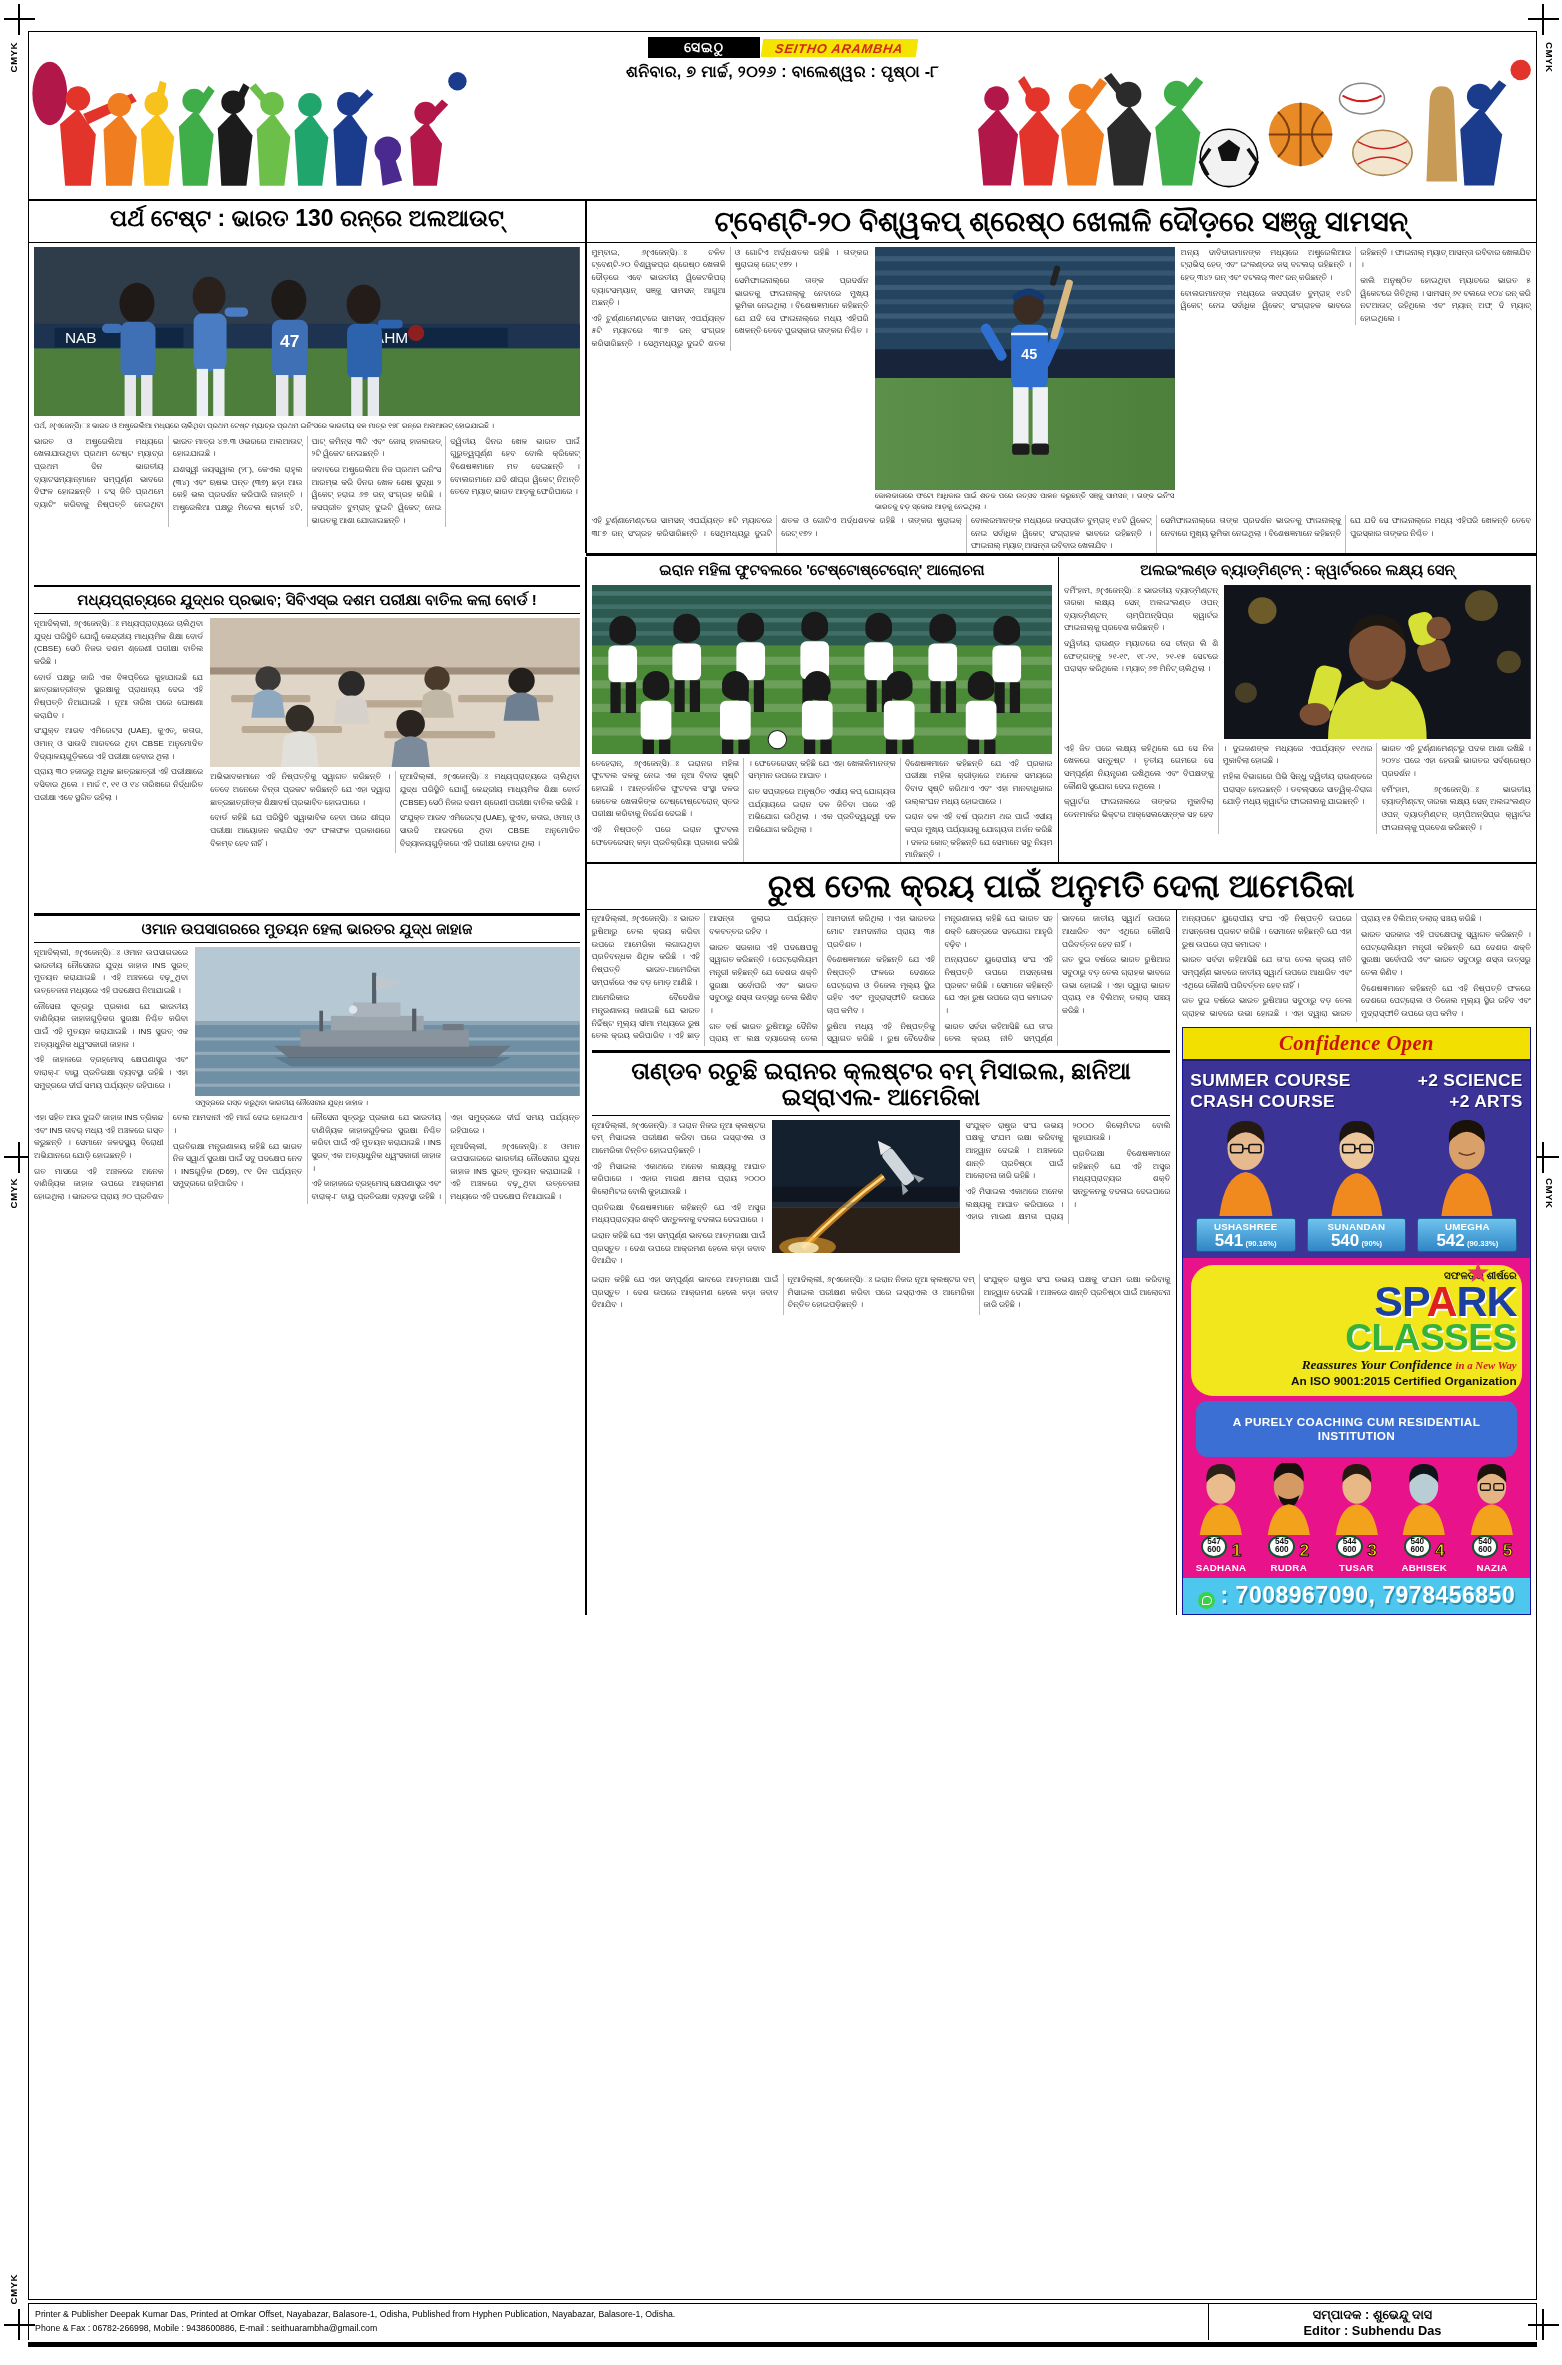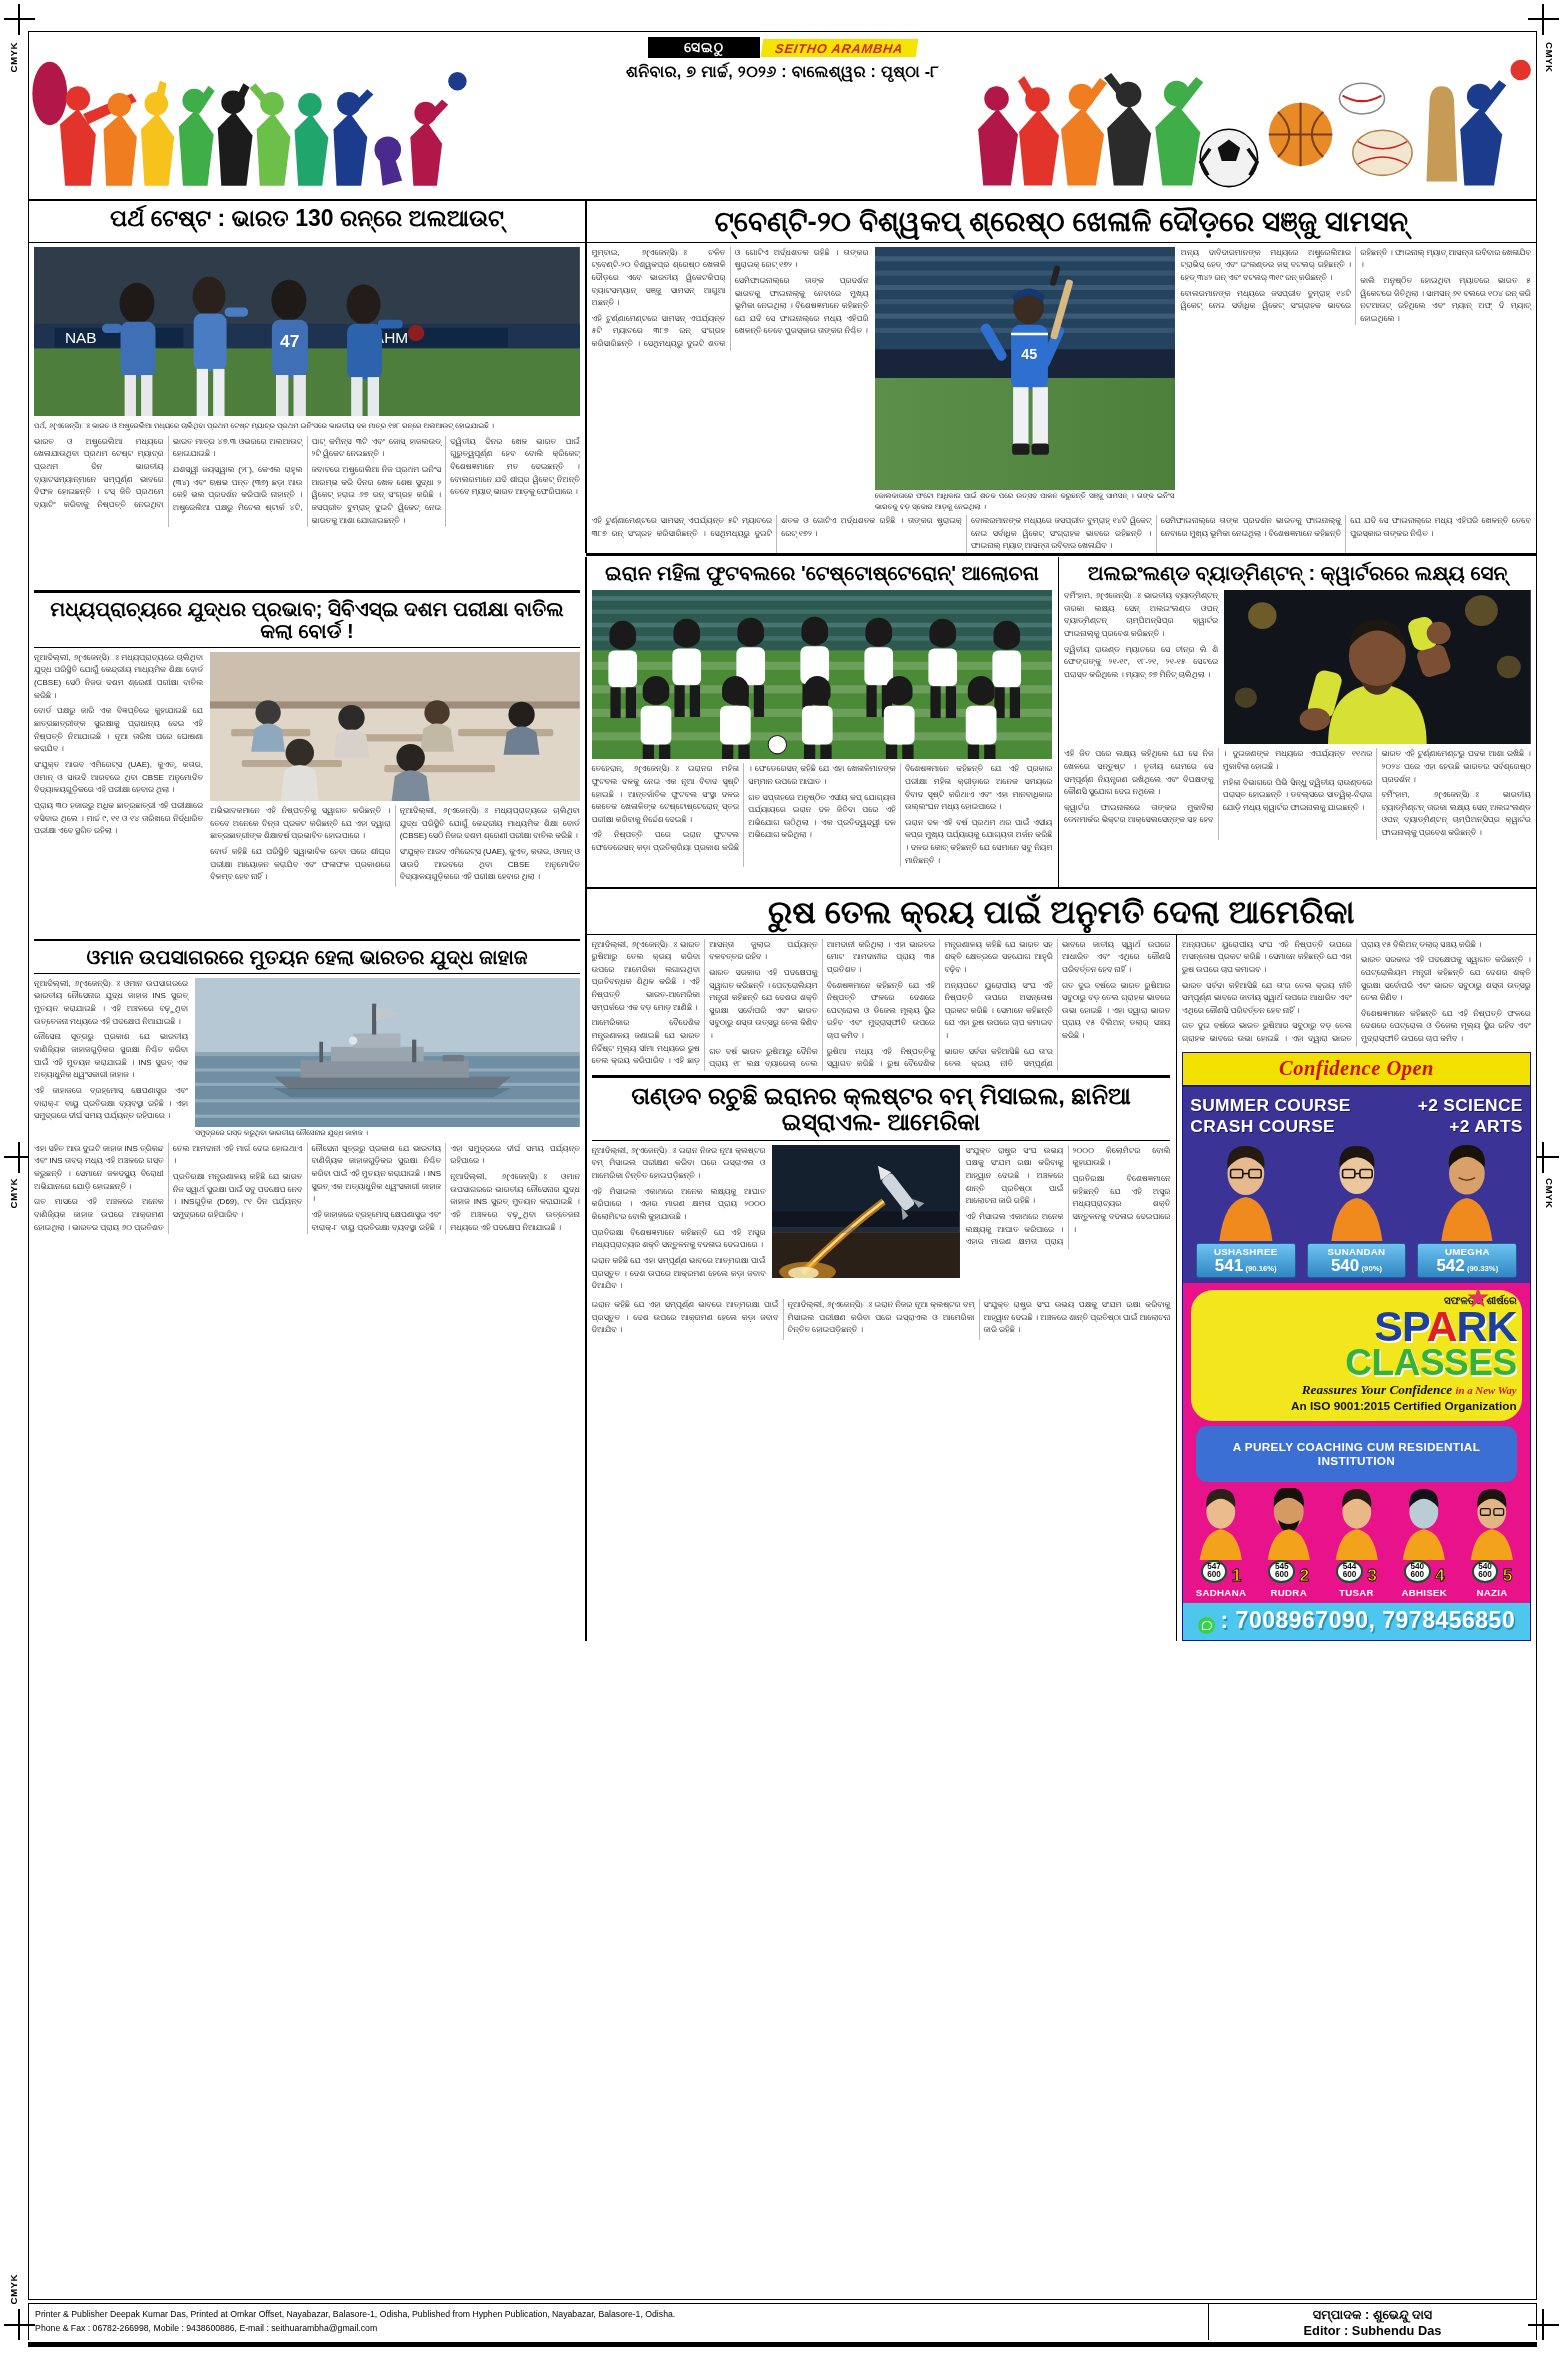--- a/index.html
+++ b/index.html
@@ -46,21 +46,21 @@
 
   .row { display:flex; }
   .colsep { width:1.5px; background:#000; flex:none; }
 
   .hl {
     font-weight:bold; color:#000; text-align:center; line-height:1.12;
     padding:5.1px 3.1px 4.1px;
   }
   .hl-1 { font-size:23px; }
   .hl-2 { font-size:28px; }
-  .hl-3 { font-size:20px; }
+  .hl-3 { font-size:15px; }
   .hl-4 { font-size:32px; }
   .hl-5 { font-size:23.6px; }
 
   .cols-2 { column-count:2; column-gap:9.2px; column-rule:0.5px solid #b9b9b9; }
   .cols-3 { column-count:3; column-gap:9.2px; column-rule:0.5px solid #b9b9b9; }
   .cols-4 { column-count:4; column-gap:9.2px; column-rule:0.5px solid #b9b9b9; }
   .cols-5 { column-count:5; column-gap:9.2px; column-rule:0.5px solid #b9b9b9; }
 
   .body-txt { font-size:8px; line-height:1.58; text-align:justify; color:#111;
               hyphens:auto; word-spacing:-0.3px; }

